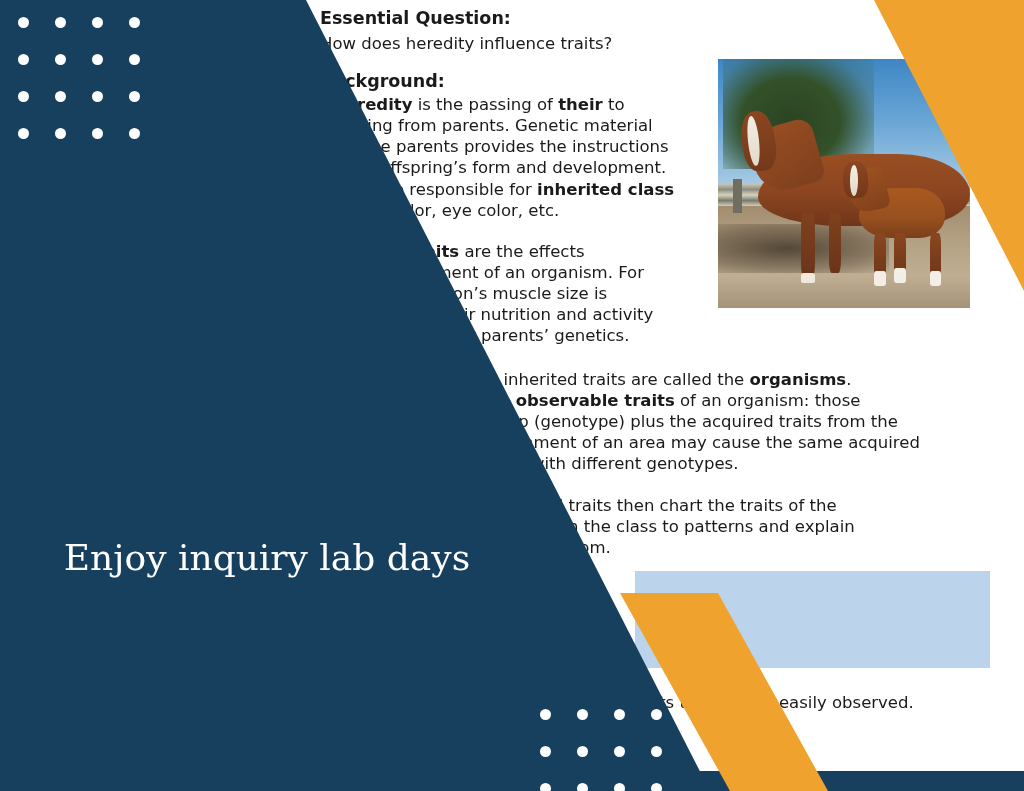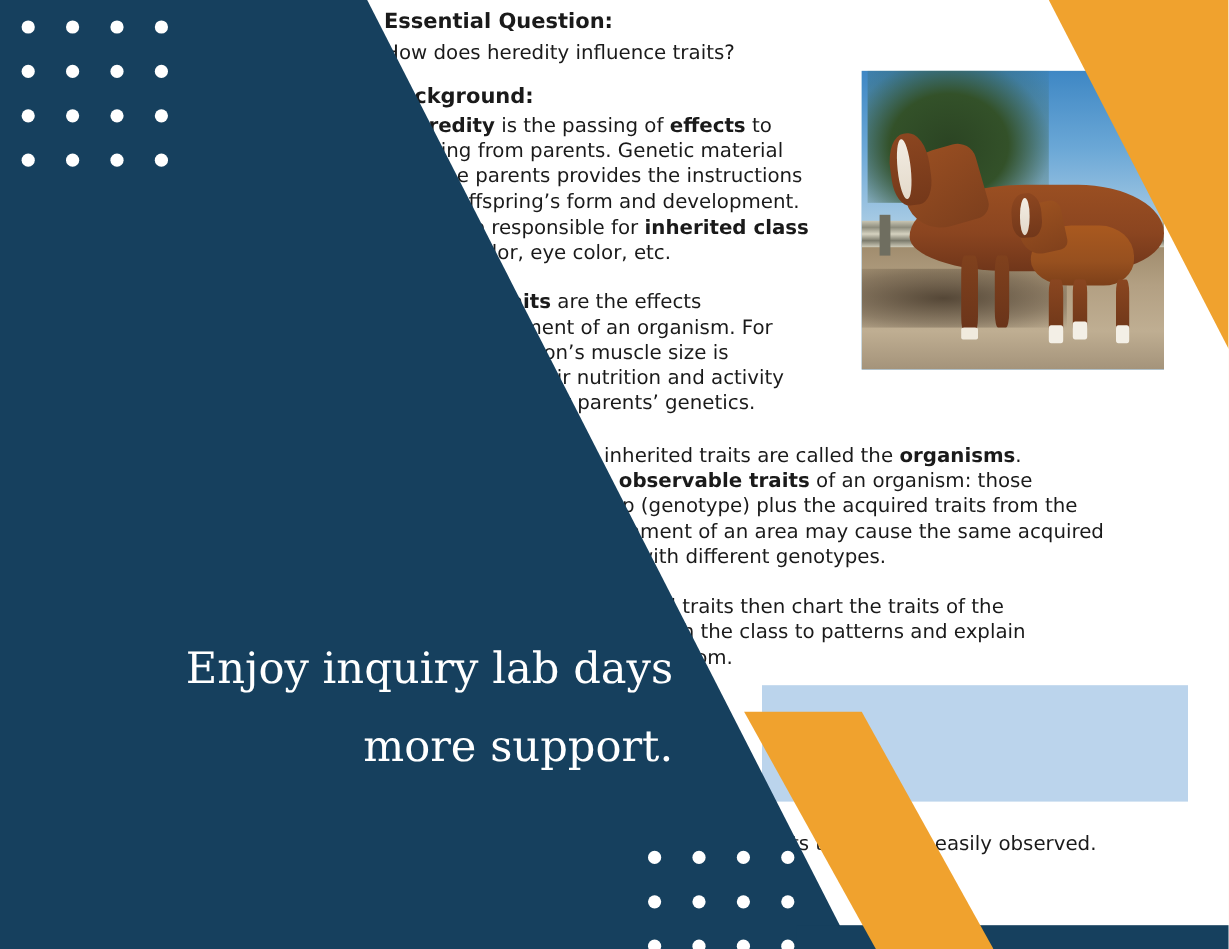--- a/index.html
+++ b/index.html
@@ -124,45 +124,44 @@
     color:#ffffff;
     font-family:"DejaVu Sans",sans-serif;
     font-weight:bold;
     font-size:64px;
     line-height:76px;
     letter-spacing:-1px;
   }
   .headline div{display:block;}
   .subhead{
     position:absolute;left:0;top:525px;width:534px;
-    text-align:right;
+    text-align:center;
     color:#ffffff;
     font-family:"DejaVu Serif",serif;
     font-weight:normal;
     font-size:36px;
     line-height:65px;
-    margin-left:27px;
   }
   .subhead div{display:block;}
 </style>
 </head>
 <body>
 
 <div id="stage">
 
   <div class="doc">
     <div class="doc-inner">
 
       <div class="doc-text doc-head" style="left:20px;top:8px;">Essential Question:</div>
 
       <div class="doc-text" style="left:20px;top:33px;">How does heredity influence traits?</div>
 
       <div class="doc-text doc-head" style="left:20px;top:71px;">Background:</div>
 
-      <div class="doc-text" style="left:32px;top:94px;"><b>Heredity</b> is the passing of <b>effects</b> to</div>
+      <div class="doc-text" style="left:32px;top:94px;"><b>Heredity</b> is the passing of <b>their</b> to</div>
       <div class="doc-text" style="left:20px;top:115px;">offspring from parents. Genetic material</div>
       <div class="doc-text" style="left:20px;top:136px;">from the parents provides the instructions</div>
       <div class="doc-text" style="left:20px;top:157px;">for the offspring’s form and development.</div>
       <div class="doc-text" style="left:20px;top:179px;">Genes are responsible for <b>inherited class</b></div>
       <div class="doc-text" style="left:20px;top:200px;">like hair color, eye color, etc.</div>
 
       <div class="doc-text" style="left:20px;top:241px;"><b>Acquired traits</b> are the effects</div>
       <div class="doc-text" style="left:20px;top:262px;">of the environment of an organism. For</div>
       <div class="doc-text" style="left:20px;top:283px;">example, a person’s muscle size is</div>
       <div class="doc-text" style="left:20px;top:304px;">influenced by their nutrition and activity</div>
@@ -250,16 +249,15 @@
       <div class="dot"></div>
     <div class="dot"></div>
       <div class="dot"></div>
       <div class="dot"></div>
       <div class="dot"></div>
   </div>
 
 
   <div class="subhead">
     <div>Enjoy inquiry lab days</div>
-    <div>more support.</div>
   </div>
 
 </div>
 
 </body></html>

